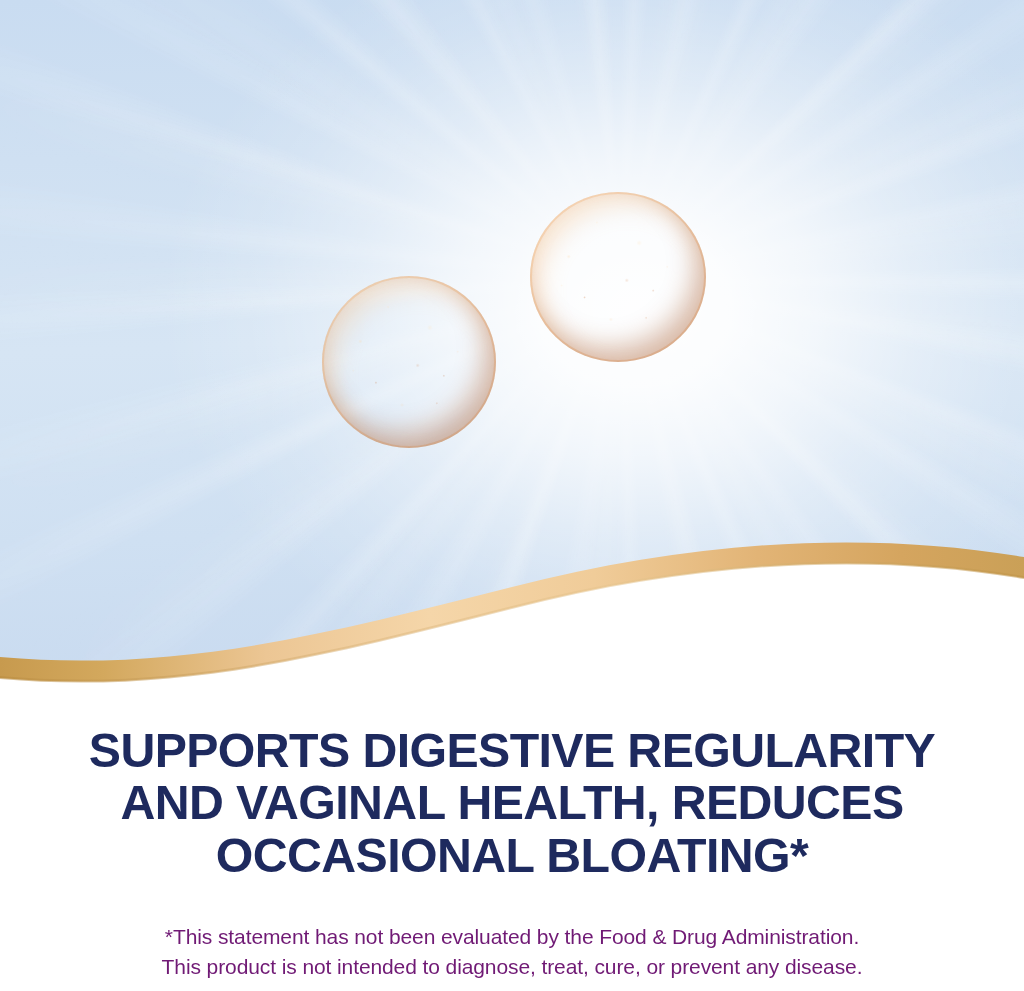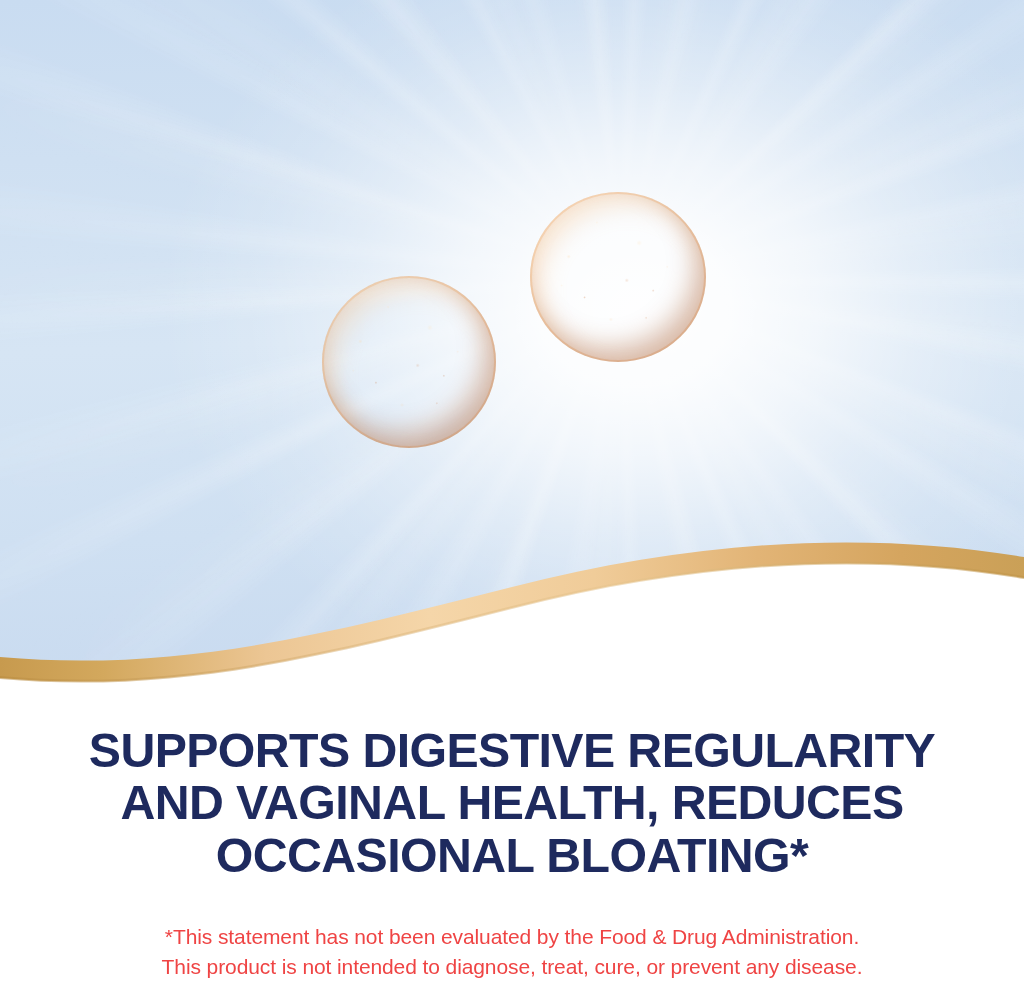--- a/index.html
+++ b/index.html
@@ -232,21 +232,21 @@
     white-space: pre-line;
     transform: scaleX(0.985);
   }
 
   .disclaimer {
     position: absolute;
     left: 0;
     top: 222px;
     width: 1024px;
     text-align: center;
-    color: #ef4444;
+    color: #701a75;
     font-family: "Liberation Sans Narrow", "Liberation Sans", sans-serif;
     font-size: 21px;
     font-weight: normal;
     line-height: 1.42;
     letter-spacing: -0.1px;
     white-space: pre-line;
   }
 </style>
 </head>
 <body>

